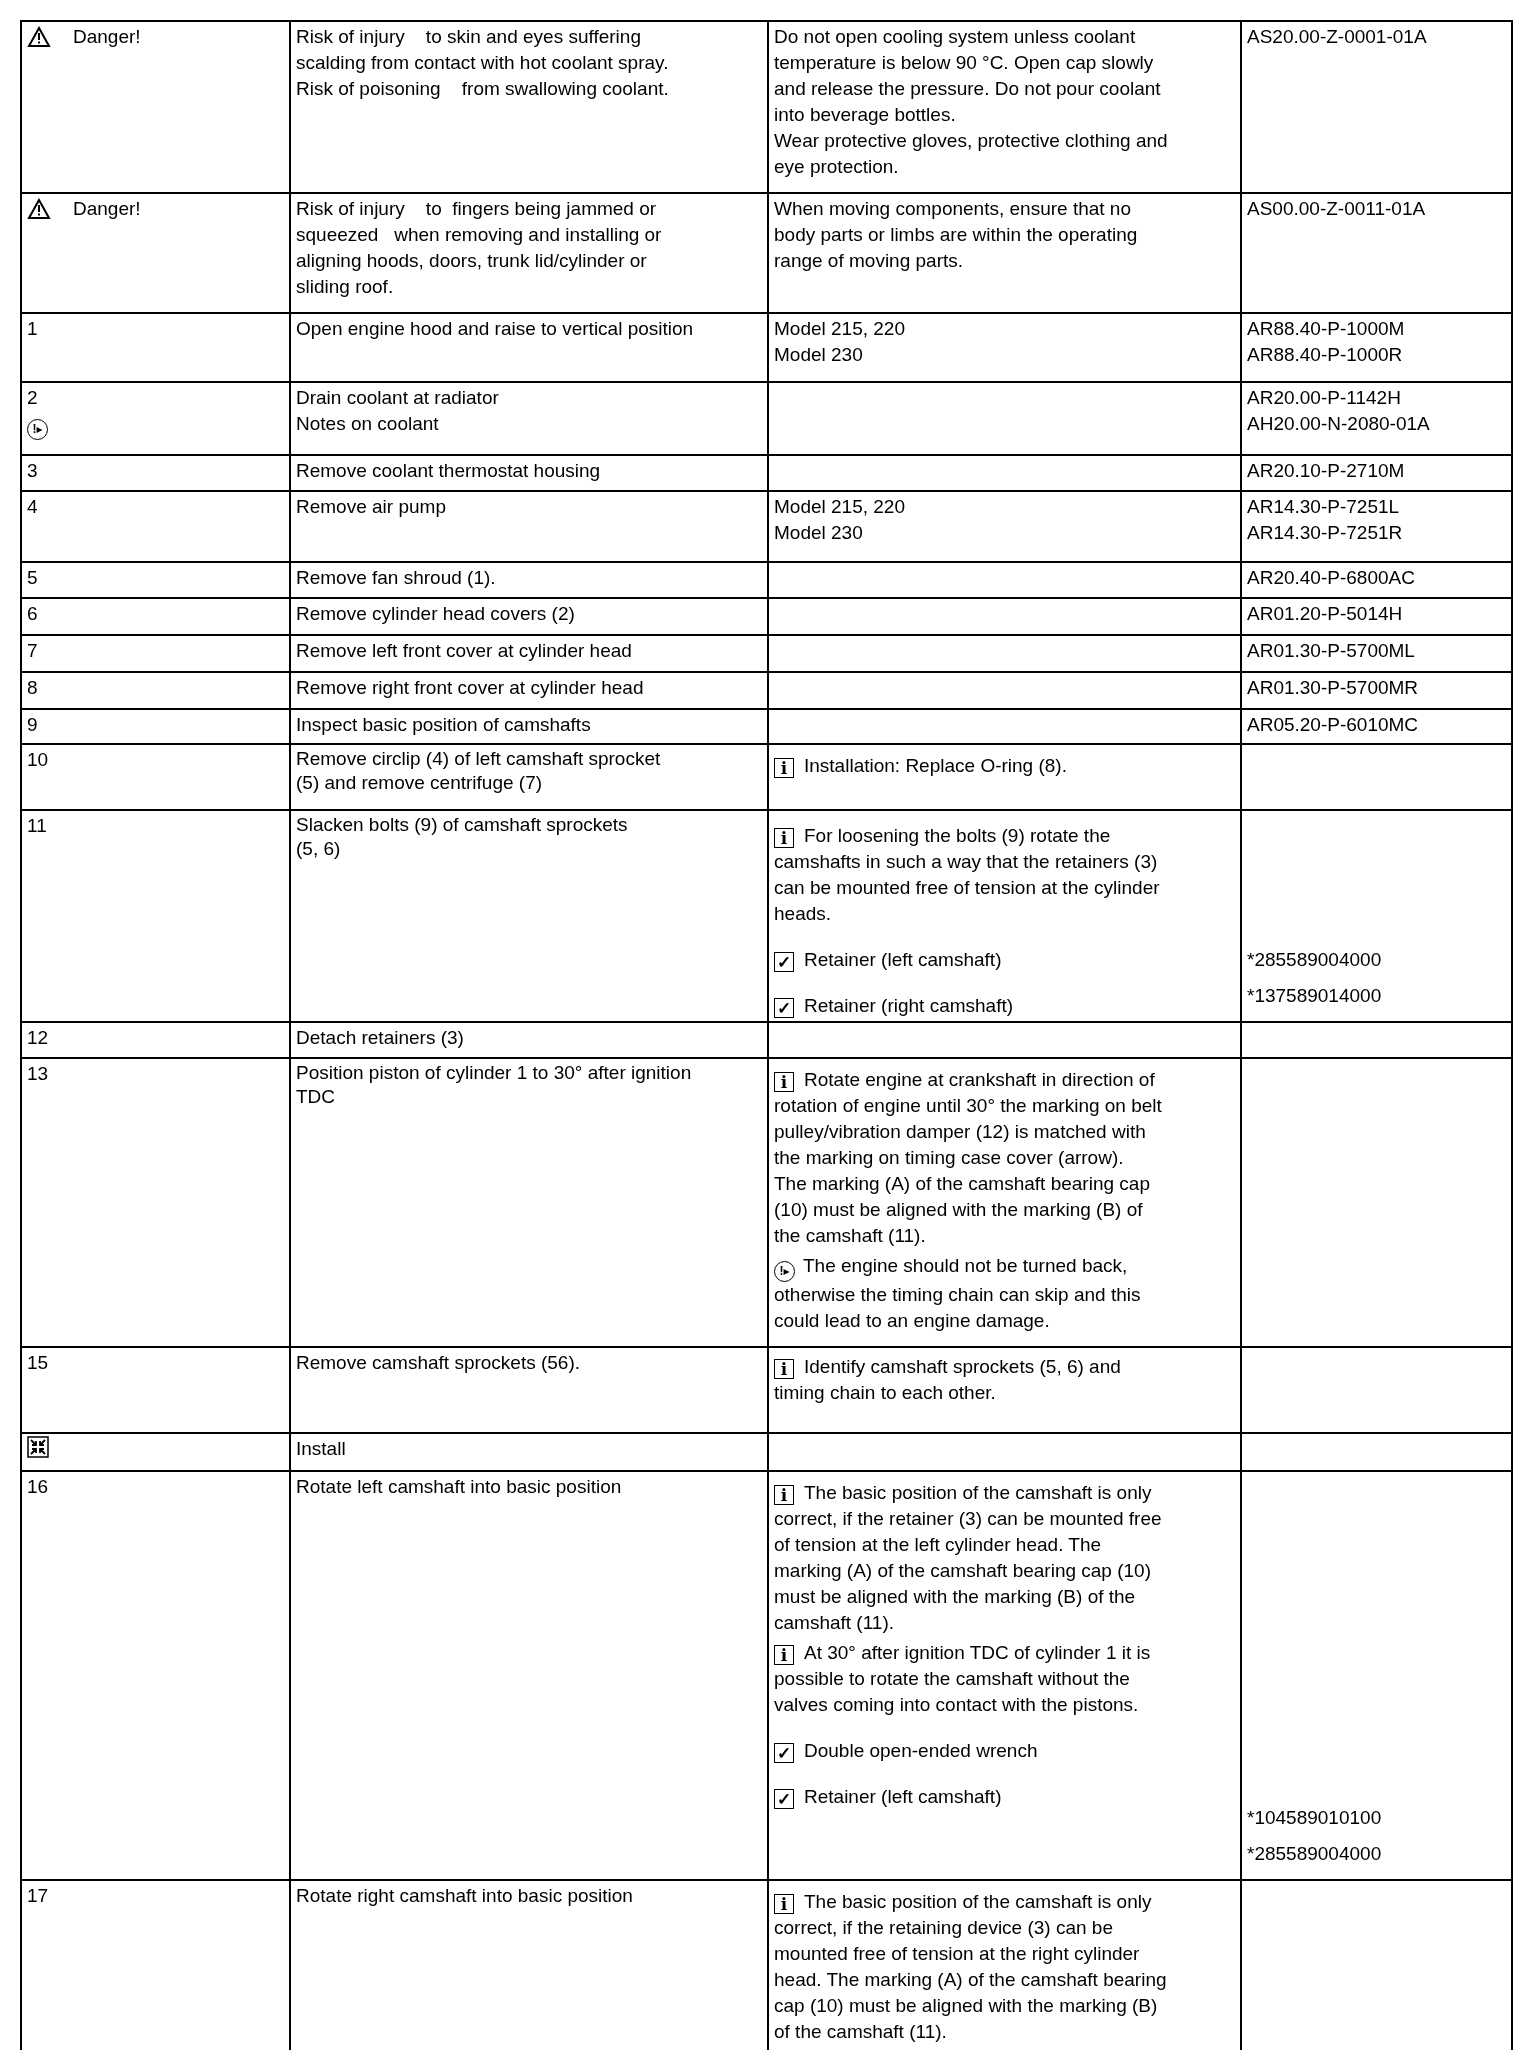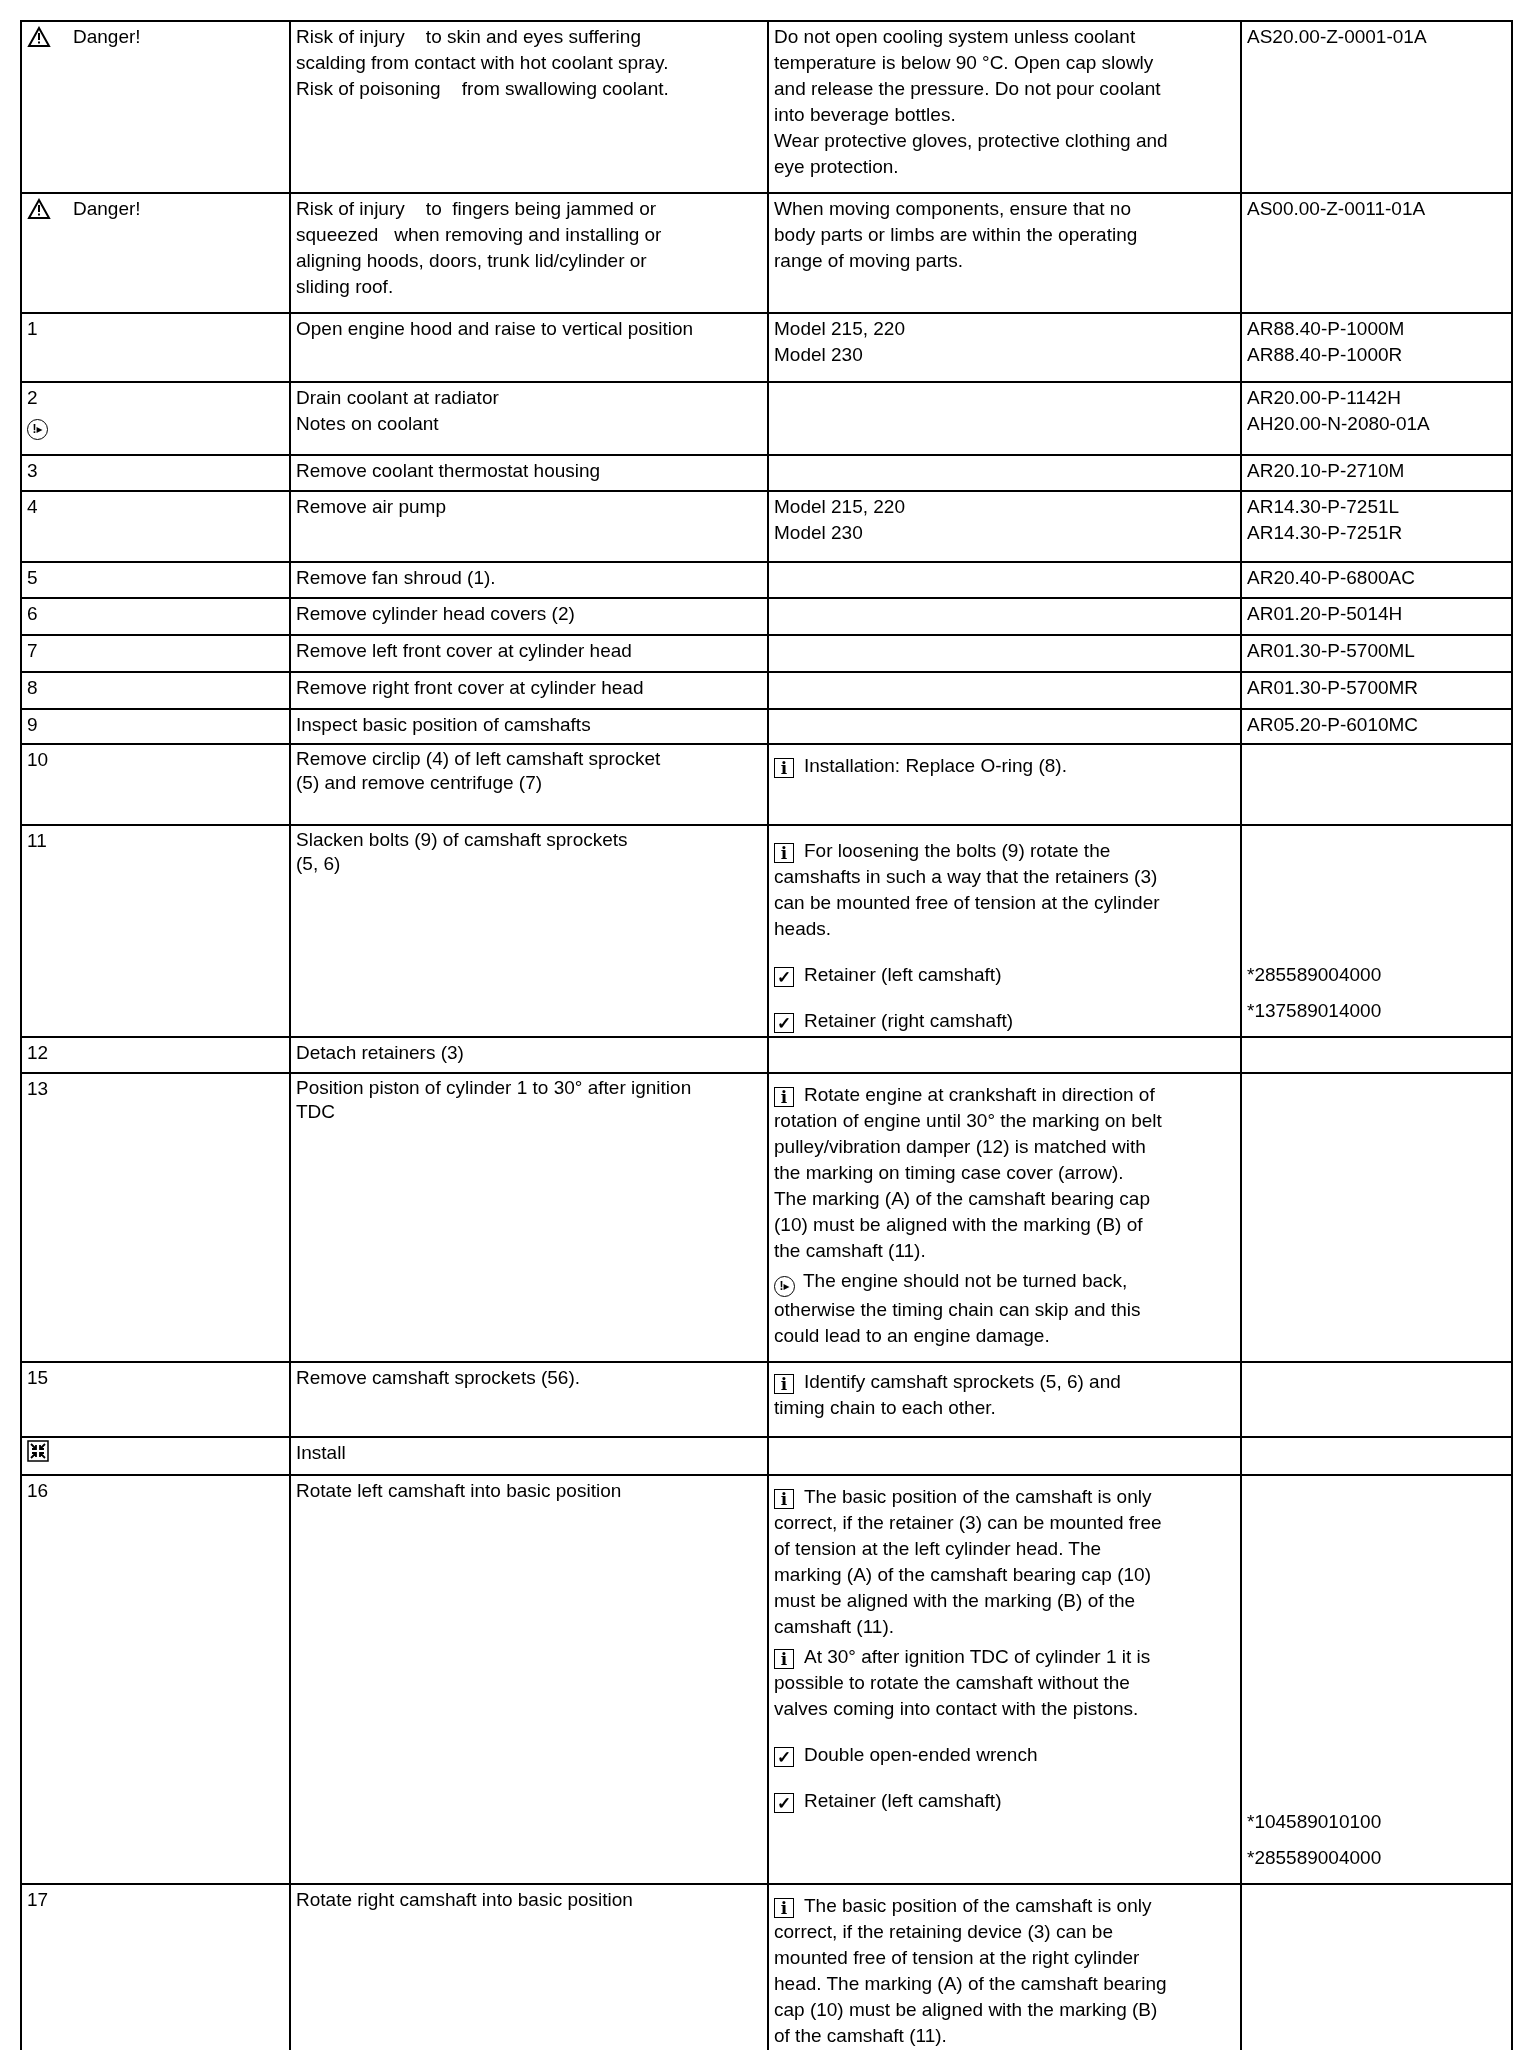--- a/index.html
+++ b/index.html
@@ -167,21 +167,21 @@
       <td></td>
       <td><span>AR01.30-P-5700MR</span></td>
     </tr>
     <tr style="height:35px">
       <td><span>9</span></td>
       <td><span>Inspect basic position of camshafts</span></td>
       <td></td>
       <td><span>AR05.20-P-6010MC</span></td>
     </tr>
 
-    <tr style="height:81px">
+    <tr style="height:66px">
       <td><span>10</span></td>
       <td style="line-height:24px">
         <span class="line">Remove circlip (4) of left camshaft sprocket</span>
         <span class="line">(5) and remove centrifuge (7)</span>
       </td>
       <td style="padding-top:8px">
         <span class="ico-box">i</span><span>Installation:  Replace O-ring (8).</span>
       </td>
       <td></td>
     </tr>
@@ -228,21 +228,21 @@
         <span class="pline">(10) must be aligned with the marking (B) of</span>
         <span class="pline">the camshaft (11).</span>
         <span class="pline" style="margin-top:4px"><span class="ico-circ">!▸</span><span>The engine should not be turned back,</span></span>
         <span class="pline">otherwise the timing chain can skip and this</span>
         <span class="pline">could lead to an engine damage.</span>
       </td>
       <td></td>
     </tr>
 
 
-    <tr style="height:75px">
+    <tr style="height:86px">
       <td><span>15</span></td>
       <td><span>Remove camshaft sprockets (56).</span></td>
       <td style="padding-top:6px">
         <span class="pline"><span class="ico-box">i</span><span>Identify camshaft sprockets (5, 6) and</span></span>
         <span class="pline">timing chain to each other.</span>
       </td>
       <td></td>
     </tr>
 
     <tr style="height:38px">

